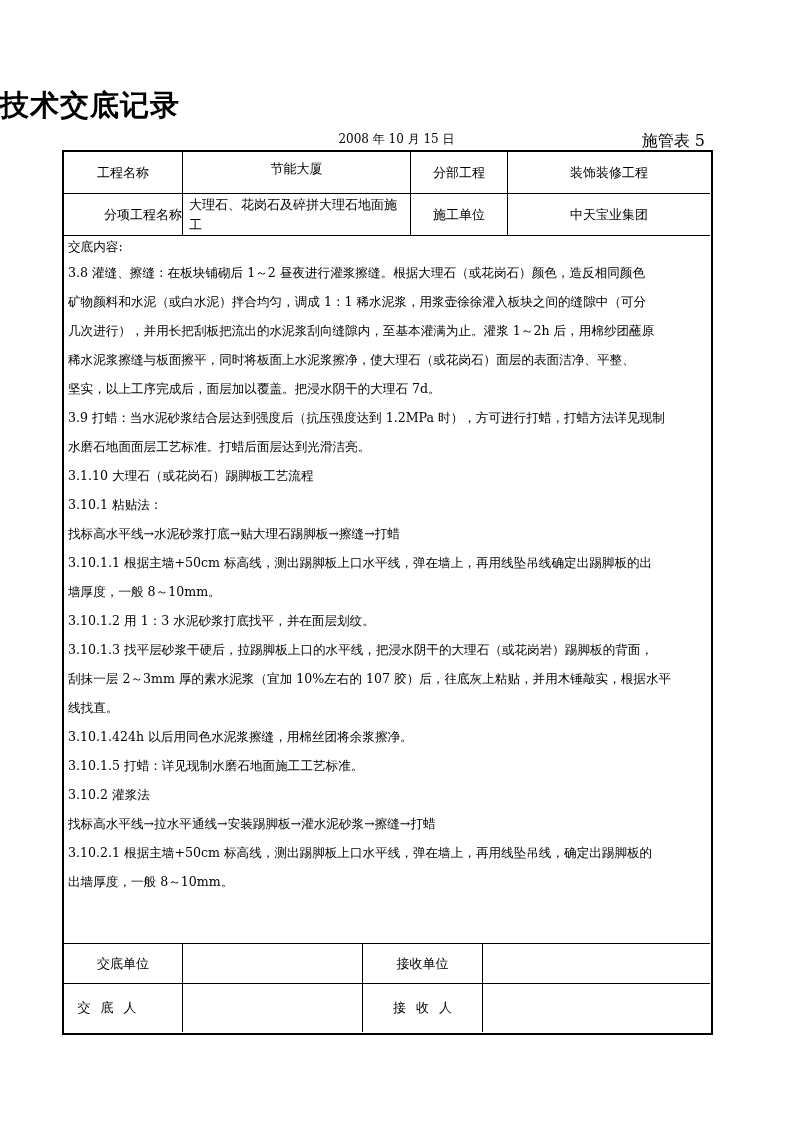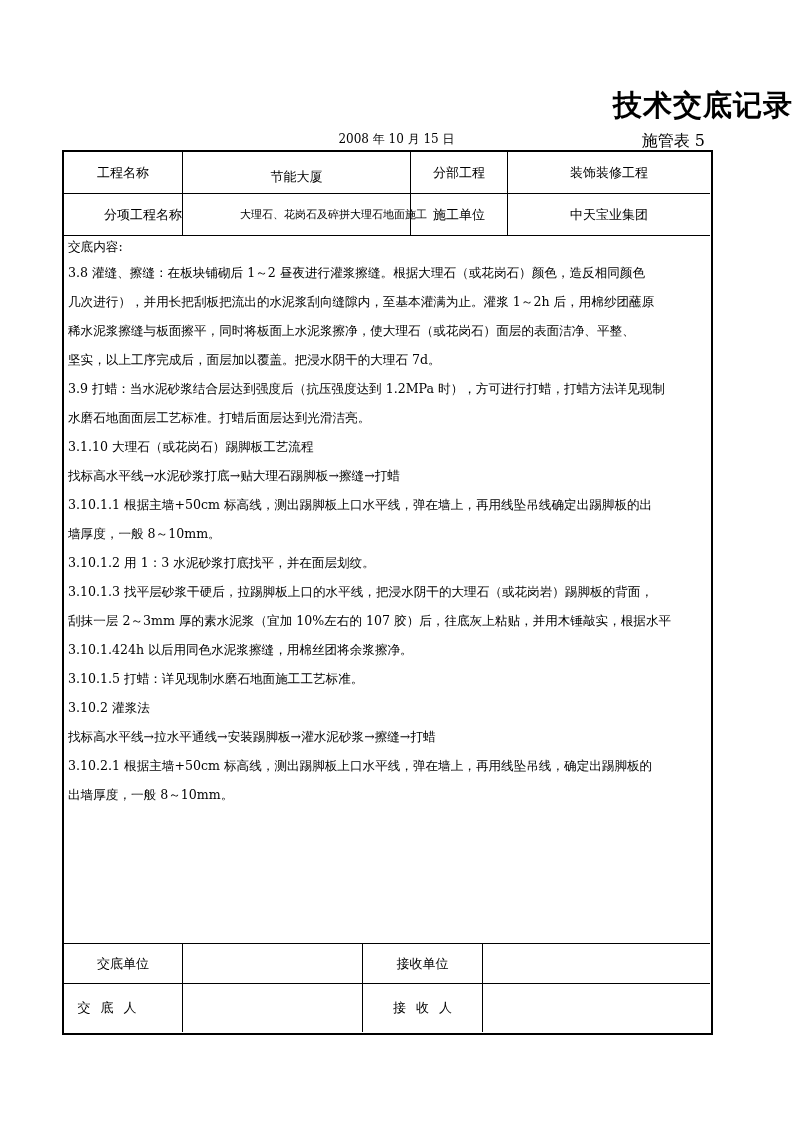--- a/index.html
+++ b/index.html
@@ -1,29 +1,29 @@
 <!DOCTYPE html>
 <html><head>
 <meta charset="utf-8">
 <style>
   html, body { margin: 0; padding: 0; background: #ffffff; }
   body { width: 793px; height: 1122px; position: relative; overflow: hidden;
          font-family: "DejaVu Serif", "Liberation Serif", serif; color: #000; }
-  .title { position: absolute; left: 0; top: 86px; width: 793px; text-align: right;
+  .title { position: absolute; left: 0; top: 86px; width: 793px; text-align: left;
            font-family: Liberation Serif, serif; font-weight: bold;
            font-size: 29px; letter-spacing: 1px; }
   .date { position: absolute; left: 0; top: 131px; width: 793px; text-align: center; font-size: 12px; }
   .formno { position: absolute; right: 88px; top: 131px; font-size: 16px; }
   .frame { position: absolute; left: 62px; top: 150px; width: 647px; height: 881px;
            border: 2px solid #000; box-sizing: content-box; }
   .cell { position: absolute; display: flex; align-items: center; justify-content: center;
           text-align: left; font-size: 13px; box-sizing: border-box; }
   .hline { position: absolute; height: 1px; background: #000; }
   .vline { position: absolute; width: 1px; background: #000; }
-  .bold-sans { font-family: "DejaVu Sans", "Liberation Sans", sans-serif; font-size: 11px; line-height: 20px; margin-left: 37px; }
+  .bold-sans { font-family: "DejaVu Sans", "Liberation Sans", sans-serif; font-size: 13px; line-height: 20px; }
   .content { position: absolute; left: 68px; top: 236px; width: 640px; font-size: 12.6px; }
   .content .line { height: 29px; line-height: 29px; white-space: nowrap; }
   .content .label { height: 22px; line-height: 22px; }
   .spaced { letter-spacing: 10px; }
 </style>
 </head>
 <body>
 
 <div class="title">技术交底记录</div>
 <div class="date">2008 年 10 月 15 日</div>
@@ -31,44 +31,47 @@
 
 <div class="frame"></div>
 
 <div class="hline" style="left:63px; top:193px; width:647px;"></div>
 <div class="hline" style="left:63px; top:235px; width:647px;"></div>
 <div class="vline" style="left:182px; top:151px; height:84px;"></div>
 <div class="vline" style="left:410px; top:151px; height:84px;"></div>
 <div class="vline" style="left:507px; top:151px; height:84px;"></div>
 
 <div class="cell" style="left:64px; top:152px; width:118px; height:41px;">工程名称</div>
-<div class="cell" style="left:183px; top:156px; width:227px; height:41px;">节能大厦</div>
+<div class="cell" style="left:183px; top:148px; width:227px; height:41px;">节能大厦</div>
 <div class="cell" style="left:411px; top:152px; width:96px; height:41px;">分部工程</div>
 <div class="cell" style="left:508px; top:152px; width:202px; height:41px;">装饰装修工程</div>
 
 <div class="cell" style="left:64px; top:194px; width:118px; height:41px;padding-left:40px;">分项工程名称</div>
 <div class="cell bold-sans" style="left:189px; top:194px; width:215px; height:41px;">大理石、花岗石及碎拼大理石地面施工</div>
 <div class="cell" style="left:411px; top:194px; width:96px; height:41px;">施工单位</div>
 <div class="cell" style="left:508px; top:194px; width:202px; height:41px;">中天宝业集团</div>
 
 <div class="content">
   <div class="label">交底内容:</div>
   <div class="line">3.8 灌缝、擦缝：在板块铺砌后 1～2 昼夜进行灌浆擦缝。根据大理石（或花岗石）颜色，造反相同颜色</div>
+  <div class="line">矿物颜料和水泥（或白水泥）拌合均匀，调成 1：1 稀水泥浆，用浆壶徐徐灌入板块之间的缝隙中（可分</div>
   <div class="line">几次进行），并用长把刮板把流出的水泥浆刮向缝隙内，至基本灌满为止。灌浆 1～2h 后，用棉纱团蘸原</div>
   <div class="line">稀水泥浆擦缝与板面擦平，同时将板面上水泥浆擦净，使大理石（或花岗石）面层的表面洁净、平整、</div>
   <div class="line">坚实，以上工序完成后，面层加以覆盖。把浸水阴干的大理石 7d。</div>
   <div class="line">3.9 打蜡：当水泥砂浆结合层达到强度后（抗压强度达到 1.2MPa 时），方可进行打蜡，打蜡方法详见现制</div>
   <div class="line">水磨石地面面层工艺标准。打蜡后面层达到光滑洁亮。</div>
   <div class="line">3.1.10 大理石（或花岗石）踢脚板工艺流程</div>
+  <div class="line">3.10.1 粘贴法：</div>
   <div class="line">找标高水平线→水泥砂浆打底→贴大理石踢脚板→擦缝→打蜡</div>
   <div class="line">3.10.1.1 根据主墙+50cm 标高线，测出踢脚板上口水平线，弹在墙上，再用线坠吊线确定出踢脚板的出</div>
   <div class="line">墙厚度，一般 8～10mm。</div>
   <div class="line">3.10.1.2 用 1：3 水泥砂浆打底找平，并在面层划纹。</div>
   <div class="line">3.10.1.3 找平层砂浆干硬后，拉踢脚板上口的水平线，把浸水阴干的大理石（或花岗岩）踢脚板的背面，</div>
   <div class="line">刮抹一层 2～3mm 厚的素水泥浆（宜加 10%左右的 107 胶）后，往底灰上粘贴，并用木锤敲实，根据水平</div>
+  <div class="line">线找直。</div>
   <div class="line">3.10.1.424h 以后用同色水泥浆擦缝，用棉丝团将余浆擦净。</div>
   <div class="line">3.10.1.5 打蜡：详见现制水磨石地面施工工艺标准。</div>
   <div class="line">3.10.2 灌浆法</div>
   <div class="line">找标高水平线→拉水平通线→安装踢脚板→灌水泥砂浆→擦缝→打蜡</div>
   <div class="line">3.10.2.1 根据主墙+50cm 标高线，测出踢脚板上口水平线，弹在墙上，再用线坠吊线，确定出踢脚板的</div>
   <div class="line">出墙厚度，一般 8～10mm。</div>
 </div>
 
 <div class="hline" style="left:63px; top:943px; width:647px;"></div>
 <div class="hline" style="left:63px; top:983px; width:647px;"></div>

